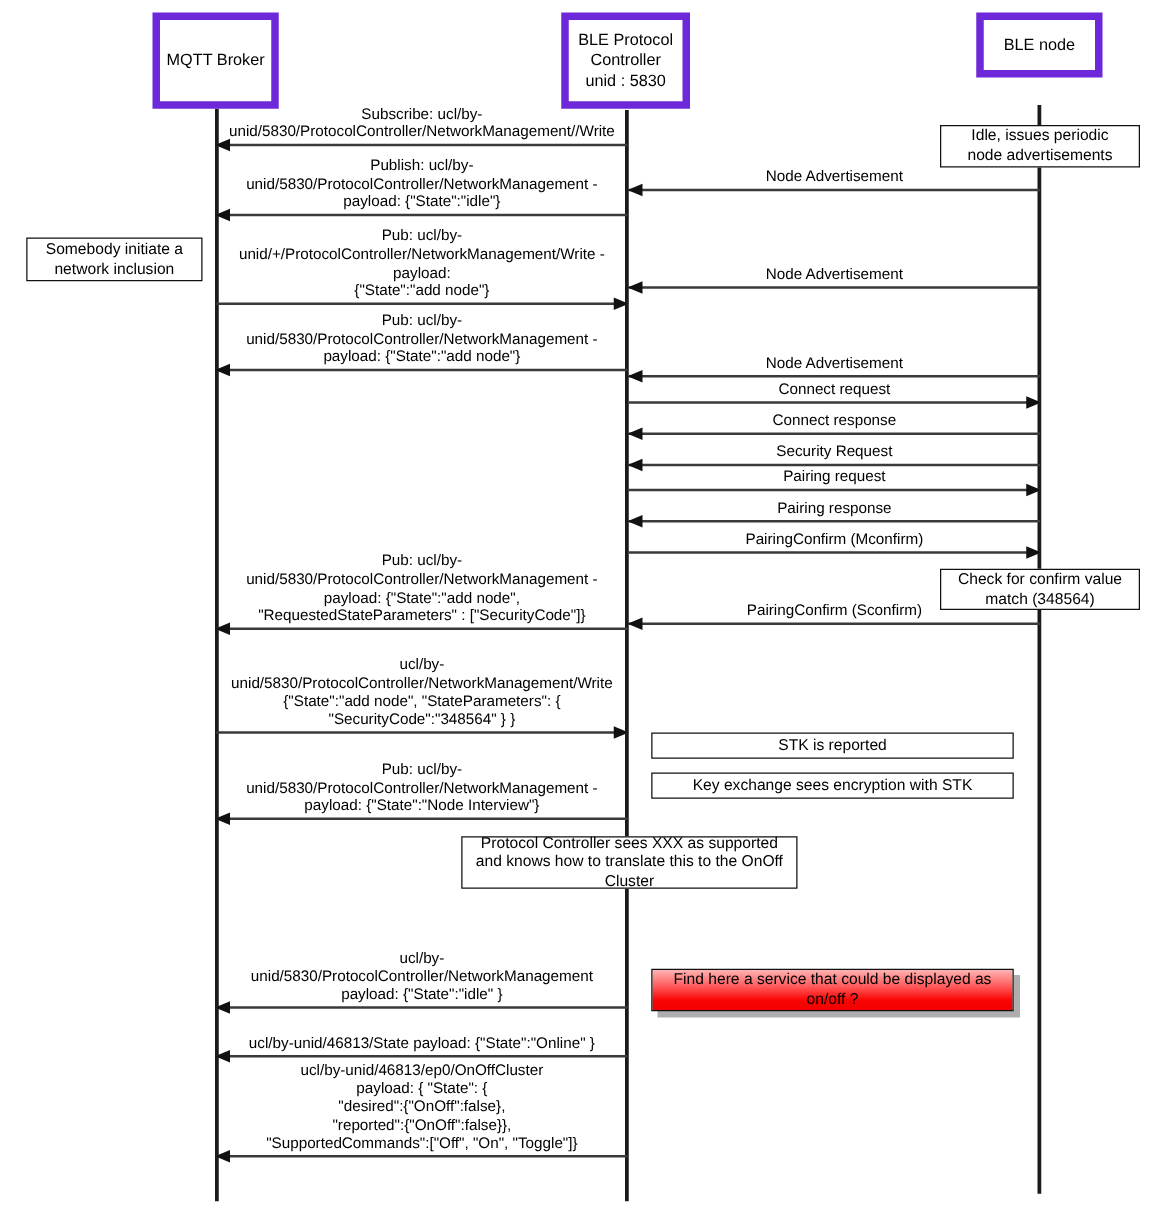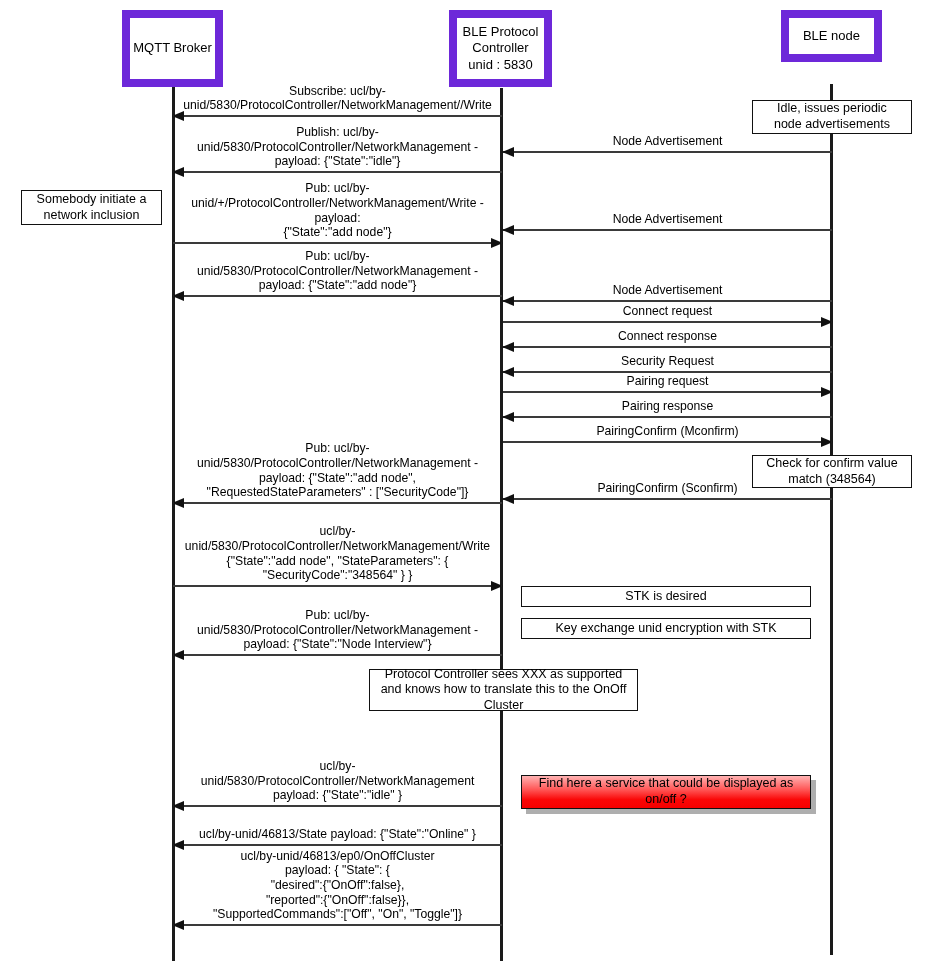--- a/index.html
+++ b/index.html
@@ -20,21 +20,21 @@
   }
   
   .lifeline {
     position: absolute;
     width: 3px;
     background: #1a1a1a;
   }
   
   .actor-box {
     position: absolute;
-    border: 8px solid #6d28d9;
+    border: 6px solid #6d28d9;
     background: #ffffff;
     display: flex;
     align-items: center;
     justify-content: center;
     text-align: center;
     font-size: 13px;
     line-height: 1.25;
     box-sizing: border-box;
   }
   
@@ -138,25 +138,25 @@
     <span>Somebody initiate a
 network inclusion</span>
   </div>
 
   <div class="note-box" style="left:752px; top:455px; width:160px; height:33px; white-space:pre-line;">
     <span>Check for confirm value
 match (348564)</span>
   </div>
 
   <div class="note-box" style="left:521px; top:586px; width:290px; height:21px;">
-    <span>STK is desired</span>
+    <span>STK is reported</span>
   </div>
 
   <div class="note-box" style="left:521px; top:618px; width:290px; height:21px;">
-    <span>Key exchange unid encryption with STK</span>
+    <span>Key exchange sees encryption with STK</span>
   </div>
 
   <div class="note-box" style="left:369px; top:669px; width:269px; height:42px; white-space:pre-line;">
     <span>Protocol Controller sees XXX as supported
 and knows how to translate this to the OnOff
 Cluster</span>
   </div>
 
   <div class="red-box" style="left:521px; top:775px; width:290px; height:34px; white-space:pre-line;">
     <span>Find here a service that could be displayed as

